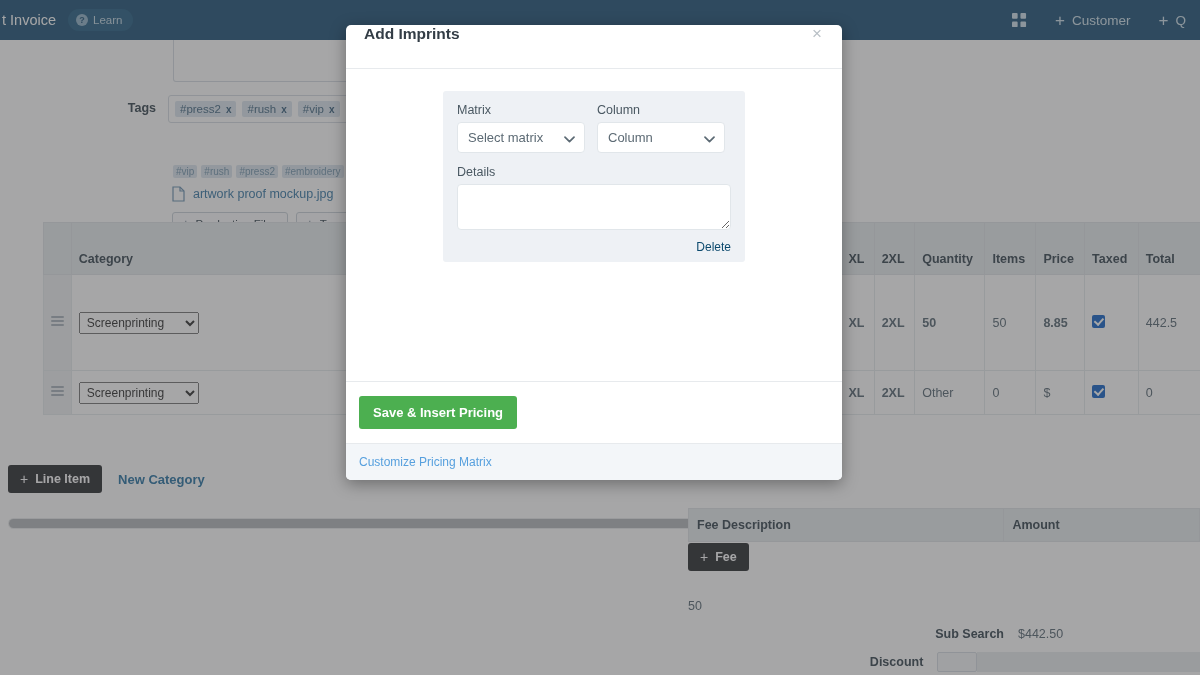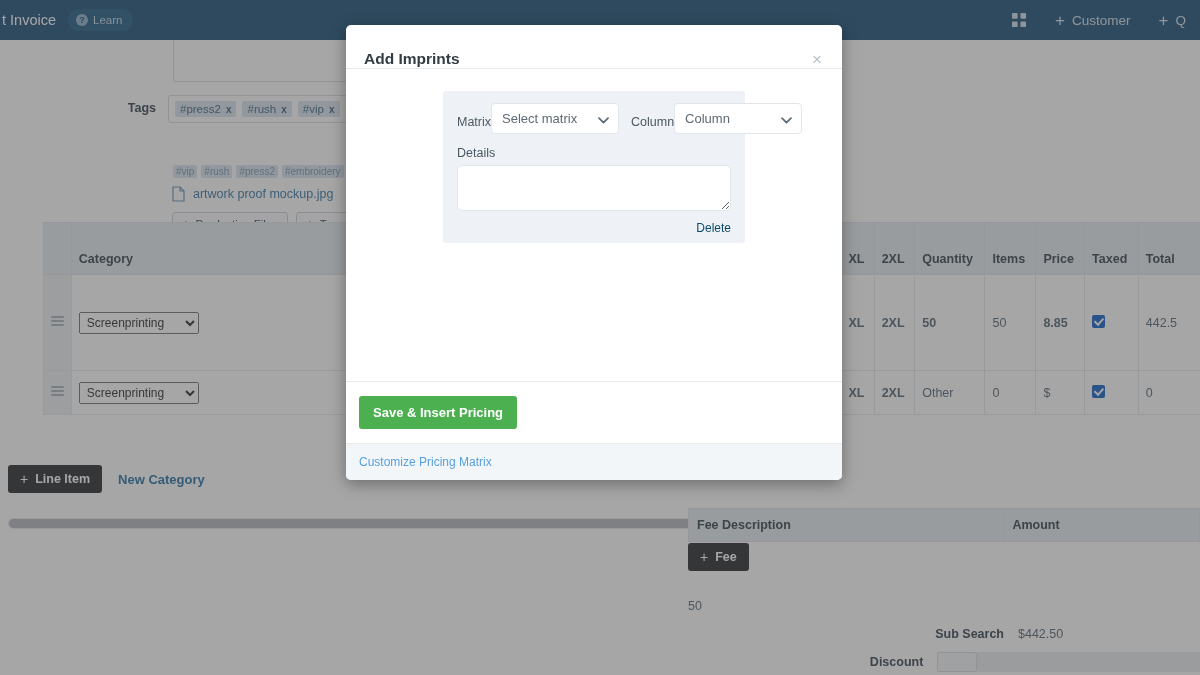--- a/index.html
+++ b/index.html
@@ -191,34 +191,34 @@
 
   
   .modal {
     position: absolute; left: 346px; top: 25px; width: 496px;
     background: #ffffff; border-radius: 5px; z-index: 30;
     box-shadow: 0 4px 16px rgba(0,0,0,0.35);
     overflow: hidden;
   }
   .modal-head {
     height: 44px; border-bottom: 1px solid #e7eaed;
-    display: flex; align-items: flex-end; padding: 0 18px;
+    display: flex; align-items: flex-start; padding: 0 18px;
   }
   .modal-title { font-size: 15.5px; font-weight: bold; color: #333d46; }
   .modal-close {
     margin-left: auto; color: #b9c0c6; font-size: 17px; line-height: 1;
     background: none; border: 0; cursor: pointer; padding: 0 2px;
   }
   .modal-body { padding: 22px 0 0 0; min-height: 312px; }
   .imprint-panel {
     background: #eef1f5; border-radius: 3px; margin: 0 auto; width: 302px;
     padding: 12px 14px 8px 14px;
   }
   .fld-row { display: flex; gap: 12px; }
-  .fld { display: flex; flex-direction: row; align-items: flex-end; }
+  .fld { display: flex; flex-direction: column; }
   .fld-label { font-size: 12.5px; color: #4a5862; margin-bottom: 5px; }
   .sel {
     appearance: none; -webkit-appearance: none;
     background: #ffffff; border: 1px solid #e1e6ea; border-radius: 4px;
     font-size: 13px; font-family: "Liberation Sans", sans-serif;
     color: #5c6a74; padding: 7px 26px 7px 10px; outline: none;
   }
   .sel-wrap { position: relative; display: inline-block; }
   .sel-wrap .chev {
     position: absolute; right: 10px; top: 50%; transform: translateY(-50%);

